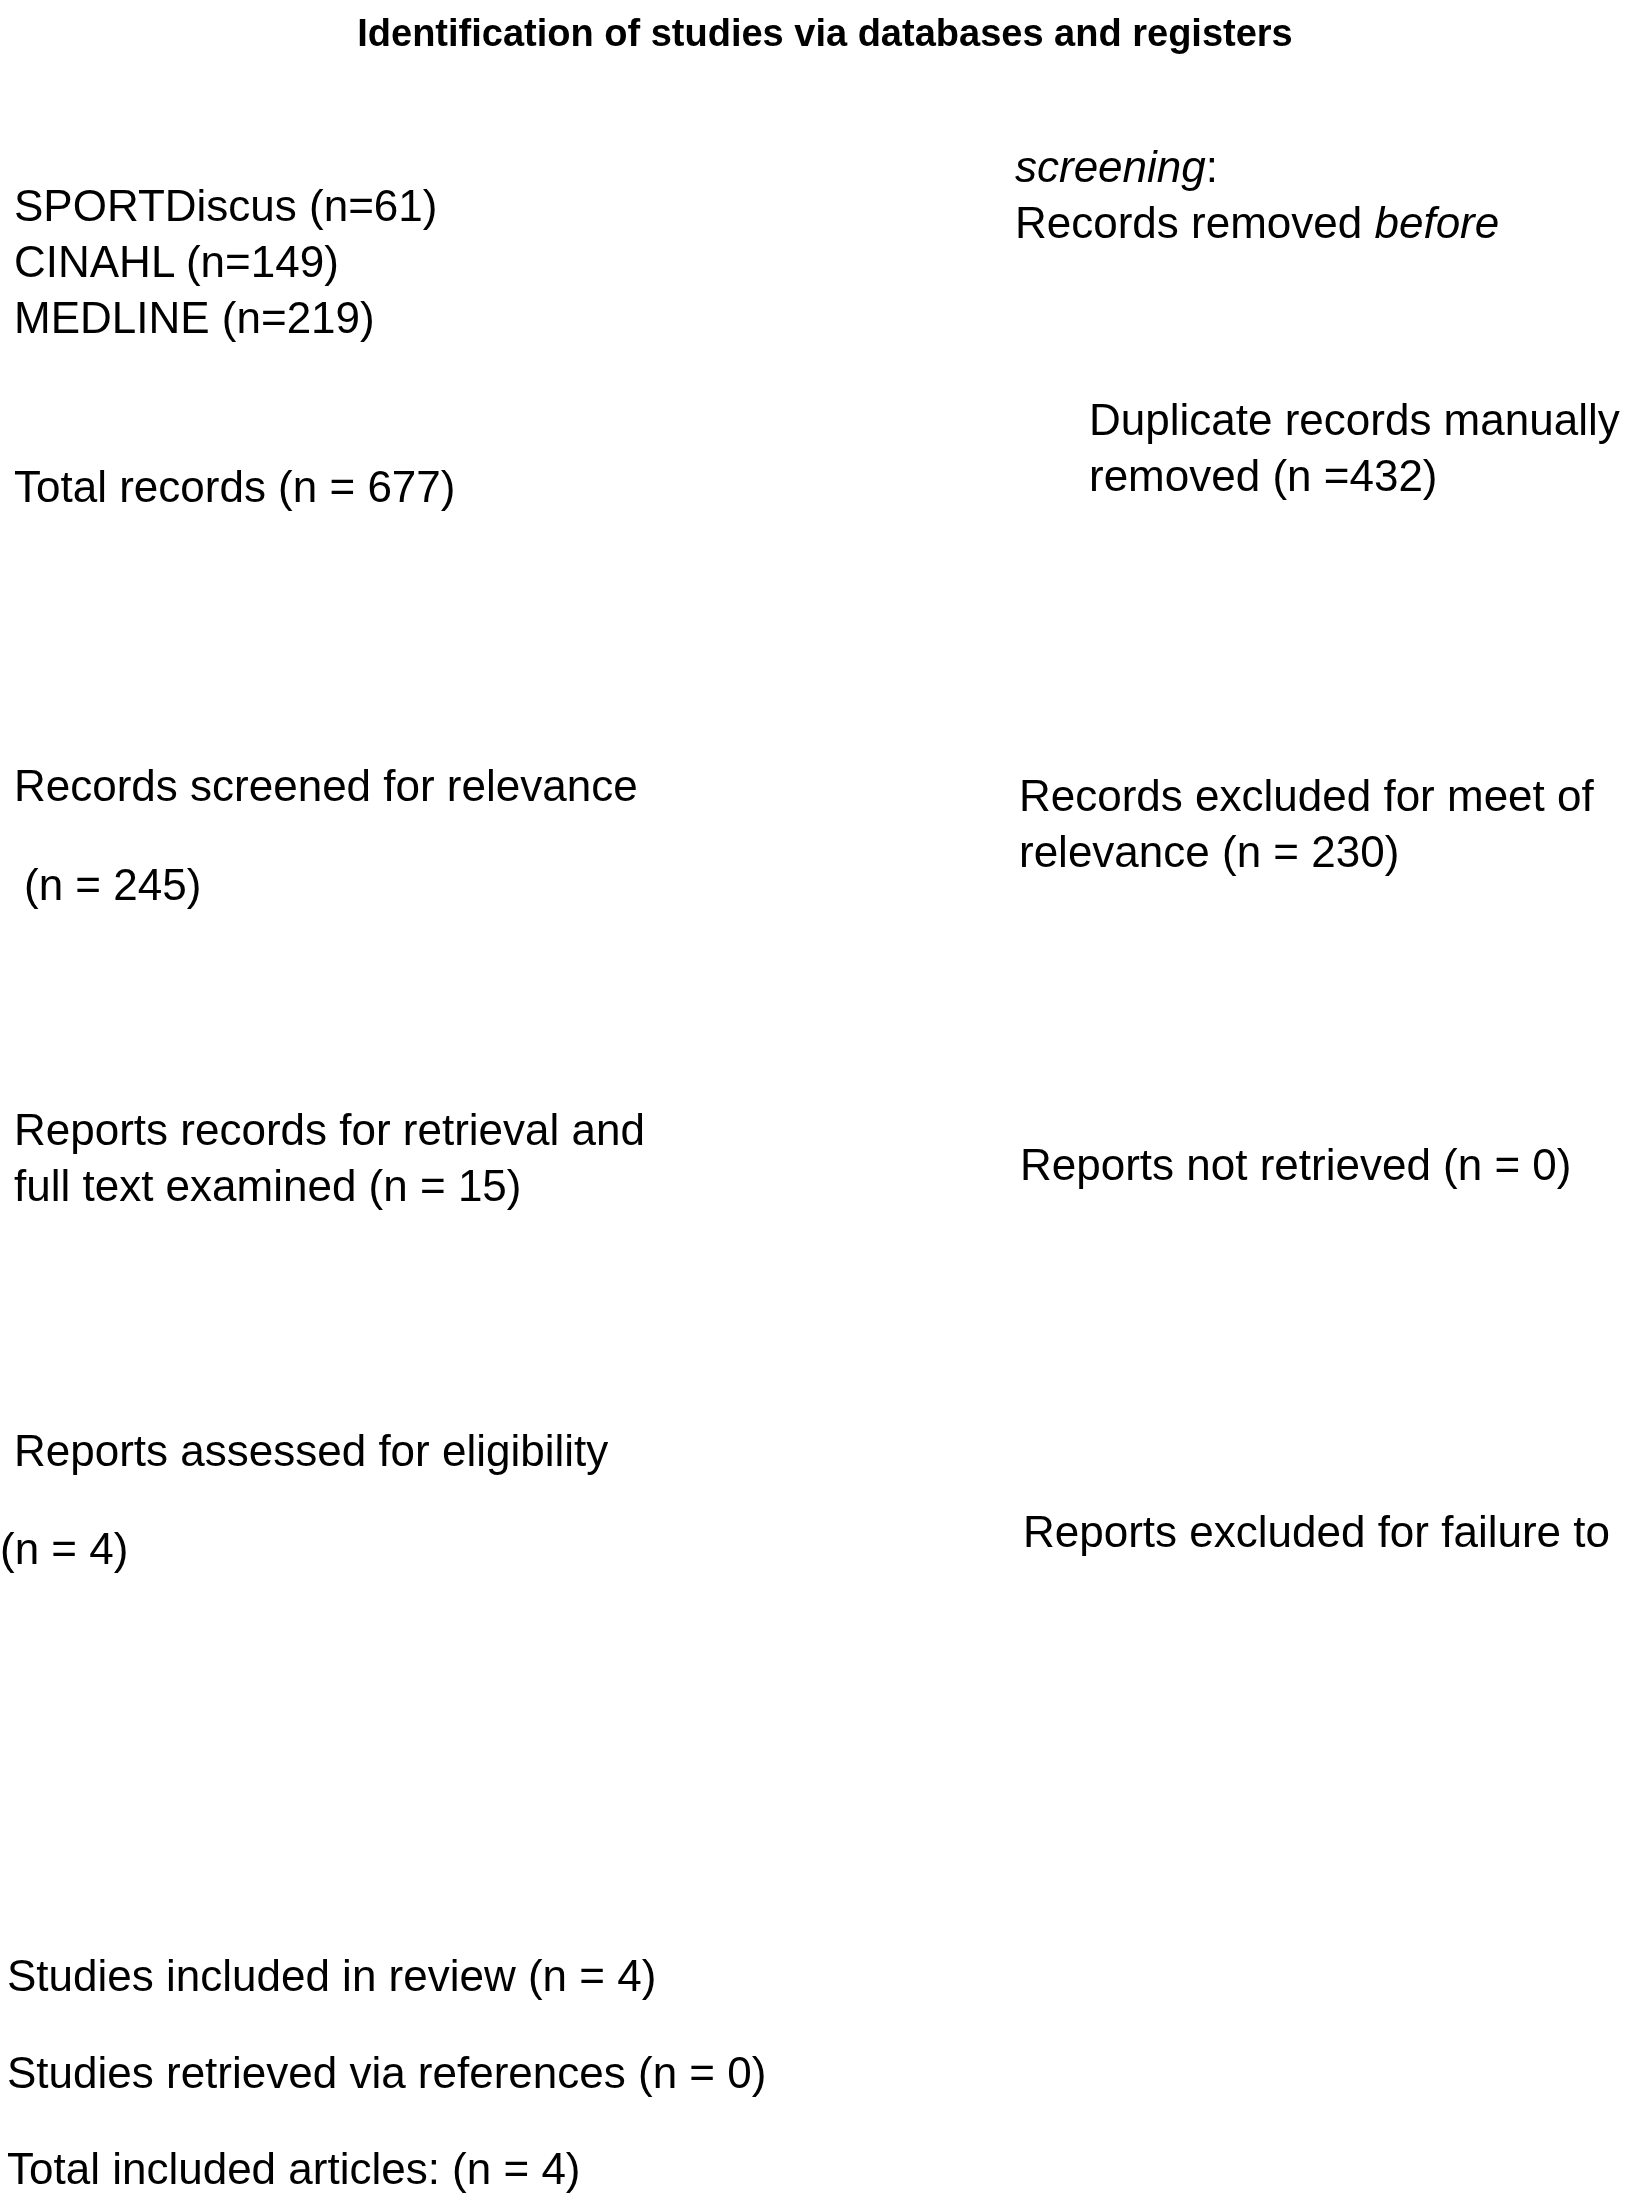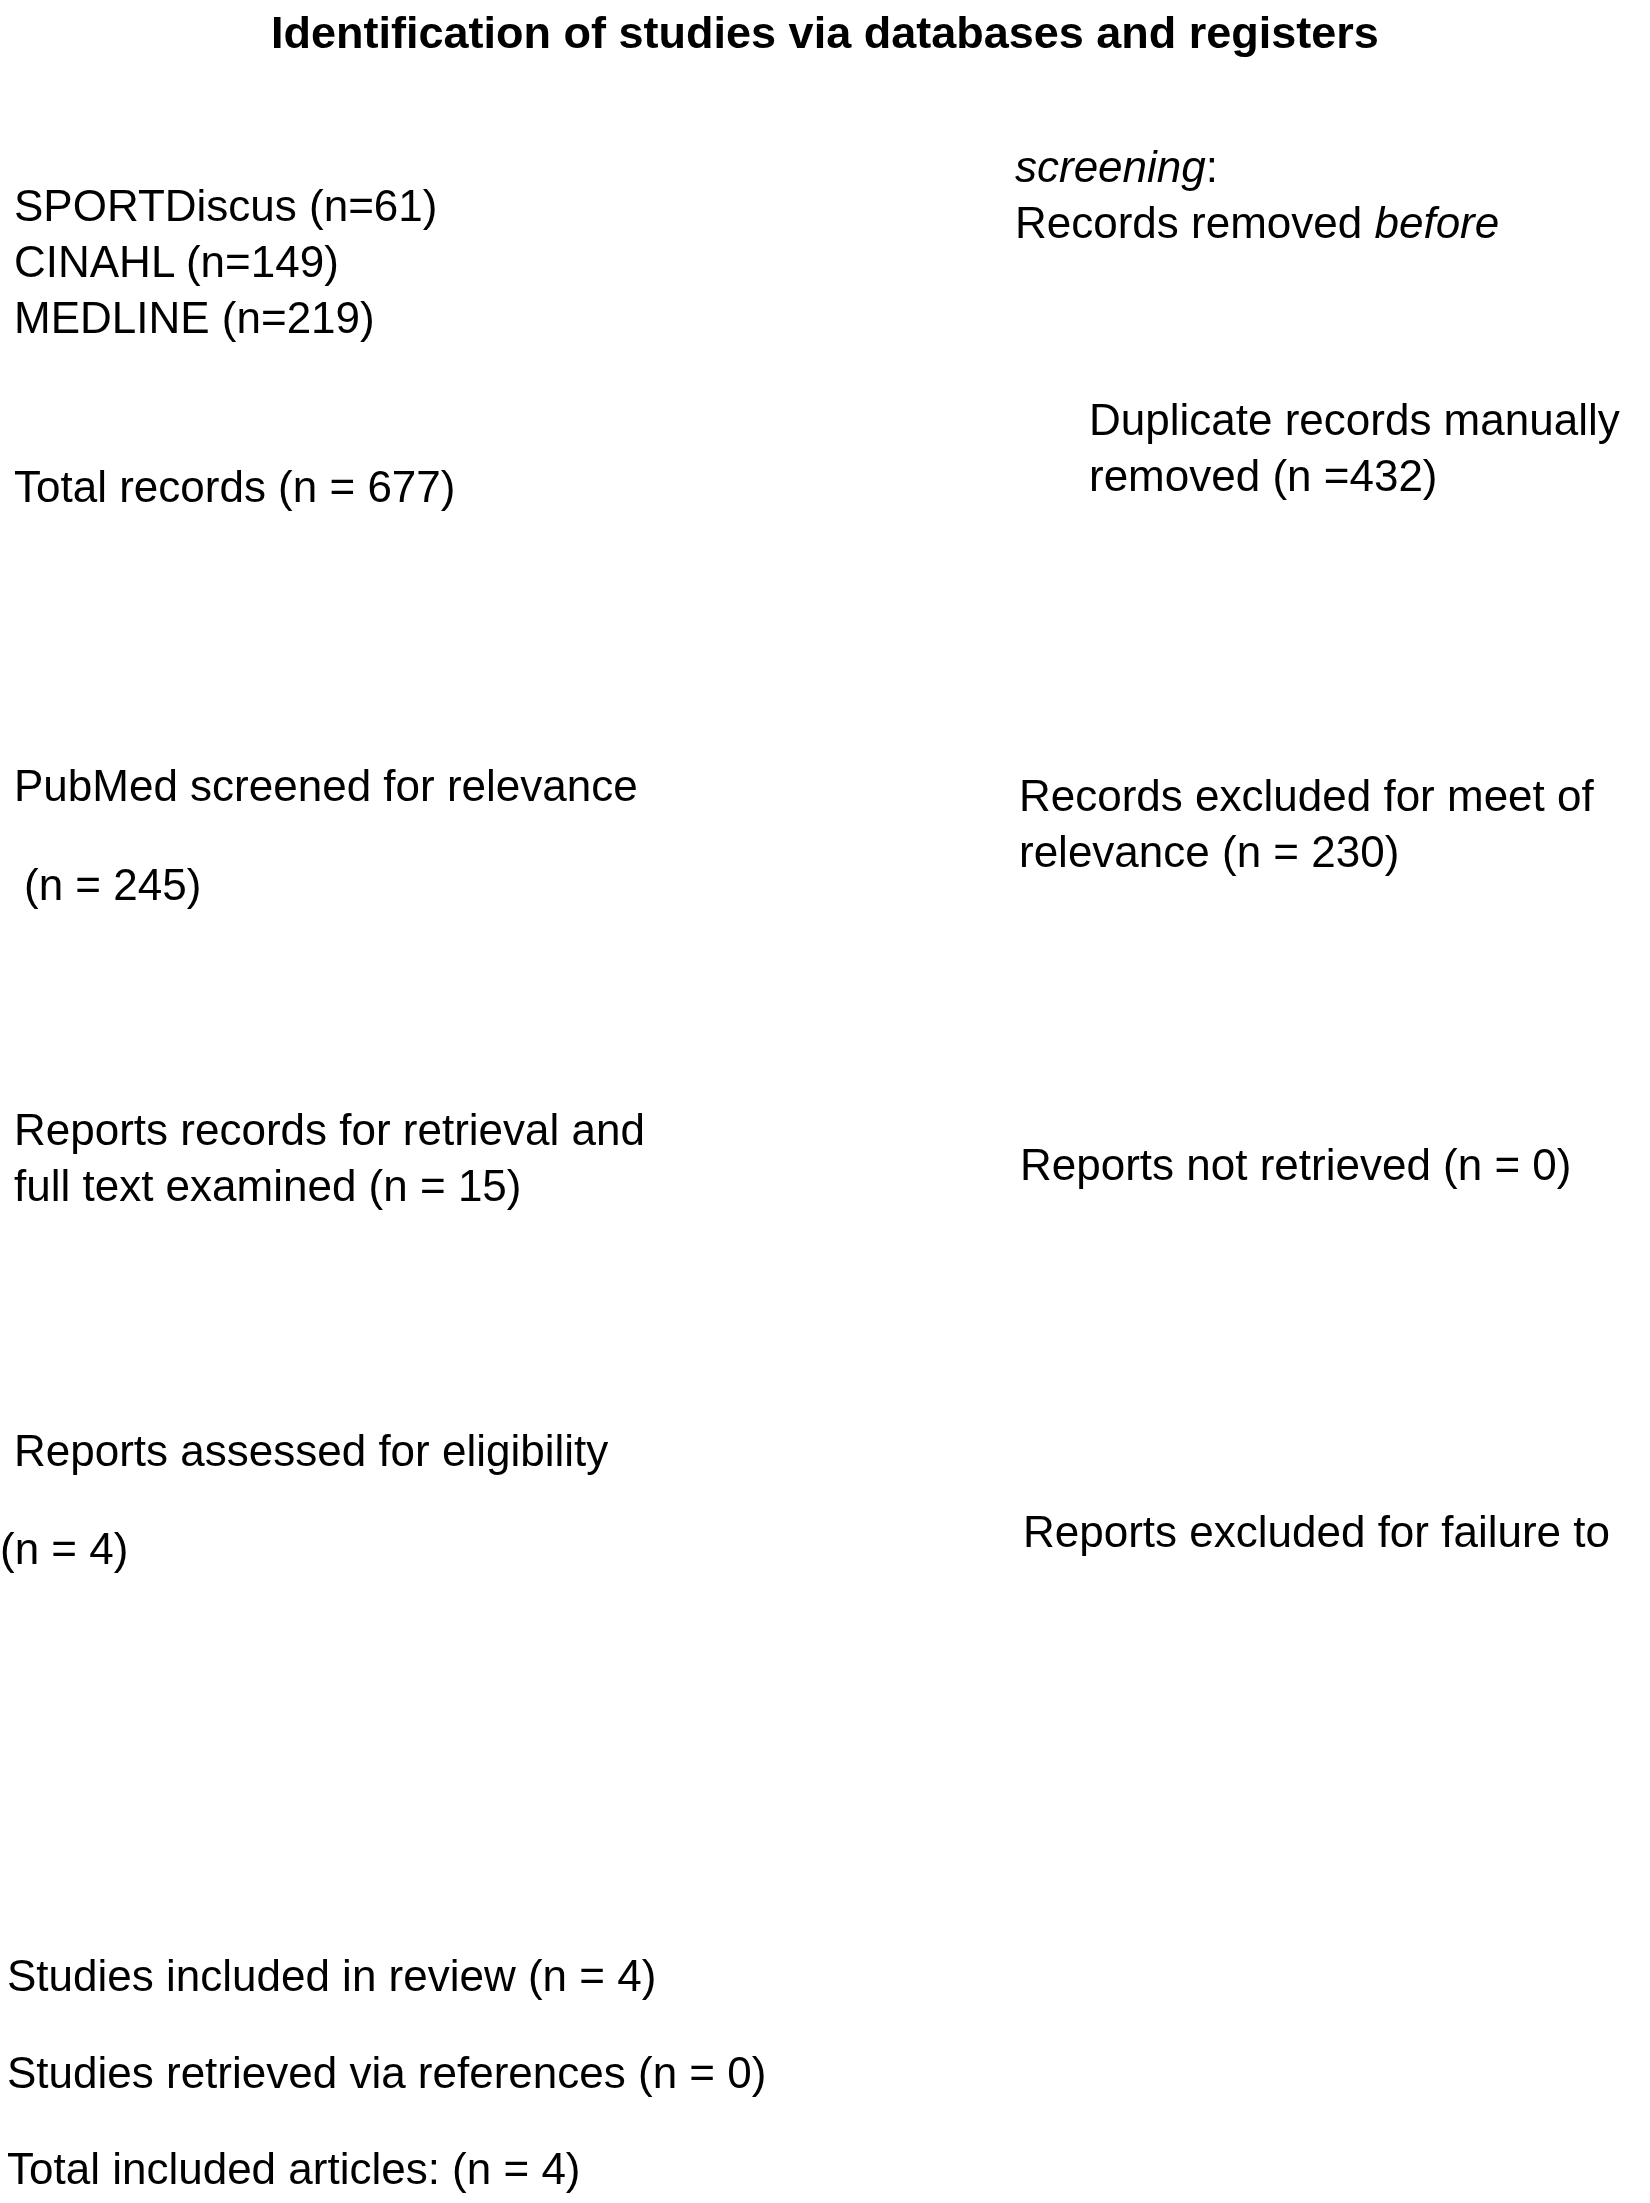--- a/index.html
+++ b/index.html
@@ -1,20 +1,20 @@
 <!DOCTYPE html>
 <html style="font-size:14px"><head>
 <meta charset="utf-8">
 <style>
   html, body { margin:0; padding:0; background:#ffffff; }
   body { width:1650px; height:2203px; position:relative; overflow:hidden;
          font-family:"Liberation Sans", sans-serif; color:#000; }
   .t { position:absolute; font-size:44px; line-height:56px; white-space:nowrap; }
   .title { position:absolute; left:0; width:1650px; top:7px; text-align:center;
-           font-weight:bold; font-size:45px; line-height:52px; }
+           font-weight:bold; font-size:38px; line-height:52px; }
   .line { display:block; }
   i { font-style:italic; }
 </style>
 </head>
 <body>
 
 <div class="title">Identification of studies via databases and registers</div>
 
 <div class="t" style="left:14px; top:178px;">
   <span class="line">SPORTDiscus (n=61)</span>
@@ -25,21 +25,21 @@
 
 <div class="t" style="left:1015px; top:139px;">
   <span class="line"><i>screening</i><span>:</span></span>
   <span class="line"><span>Records removed </span><i>before</i></span>
 </div>
 <div class="t" style="left:1089px; top:392px;">
   <span class="line">Duplicate records manually</span>
   <span class="line">removed (n =432)</span>
 </div>
 
-<div class="t" style="left:14px; top:758px;">PubMed screened for relevance</div>
+<div class="t" style="left:14px; top:758px;">Records screened for relevance</div>
 <div class="t" style="left:24px; top:857px;">(n = 245)</div>
 <div class="t" style="left:1019px; top:768px;">
   <span class="line">Records excluded for meet of</span>
   <span class="line">relevance (n = 230)</span>
 </div>
 
 <div class="t" style="left:14px; top:1102px;">
   <span class="line">Reports records for retrieval and</span>
   <span class="line">full text examined (n = 15)</span>
 </div>

